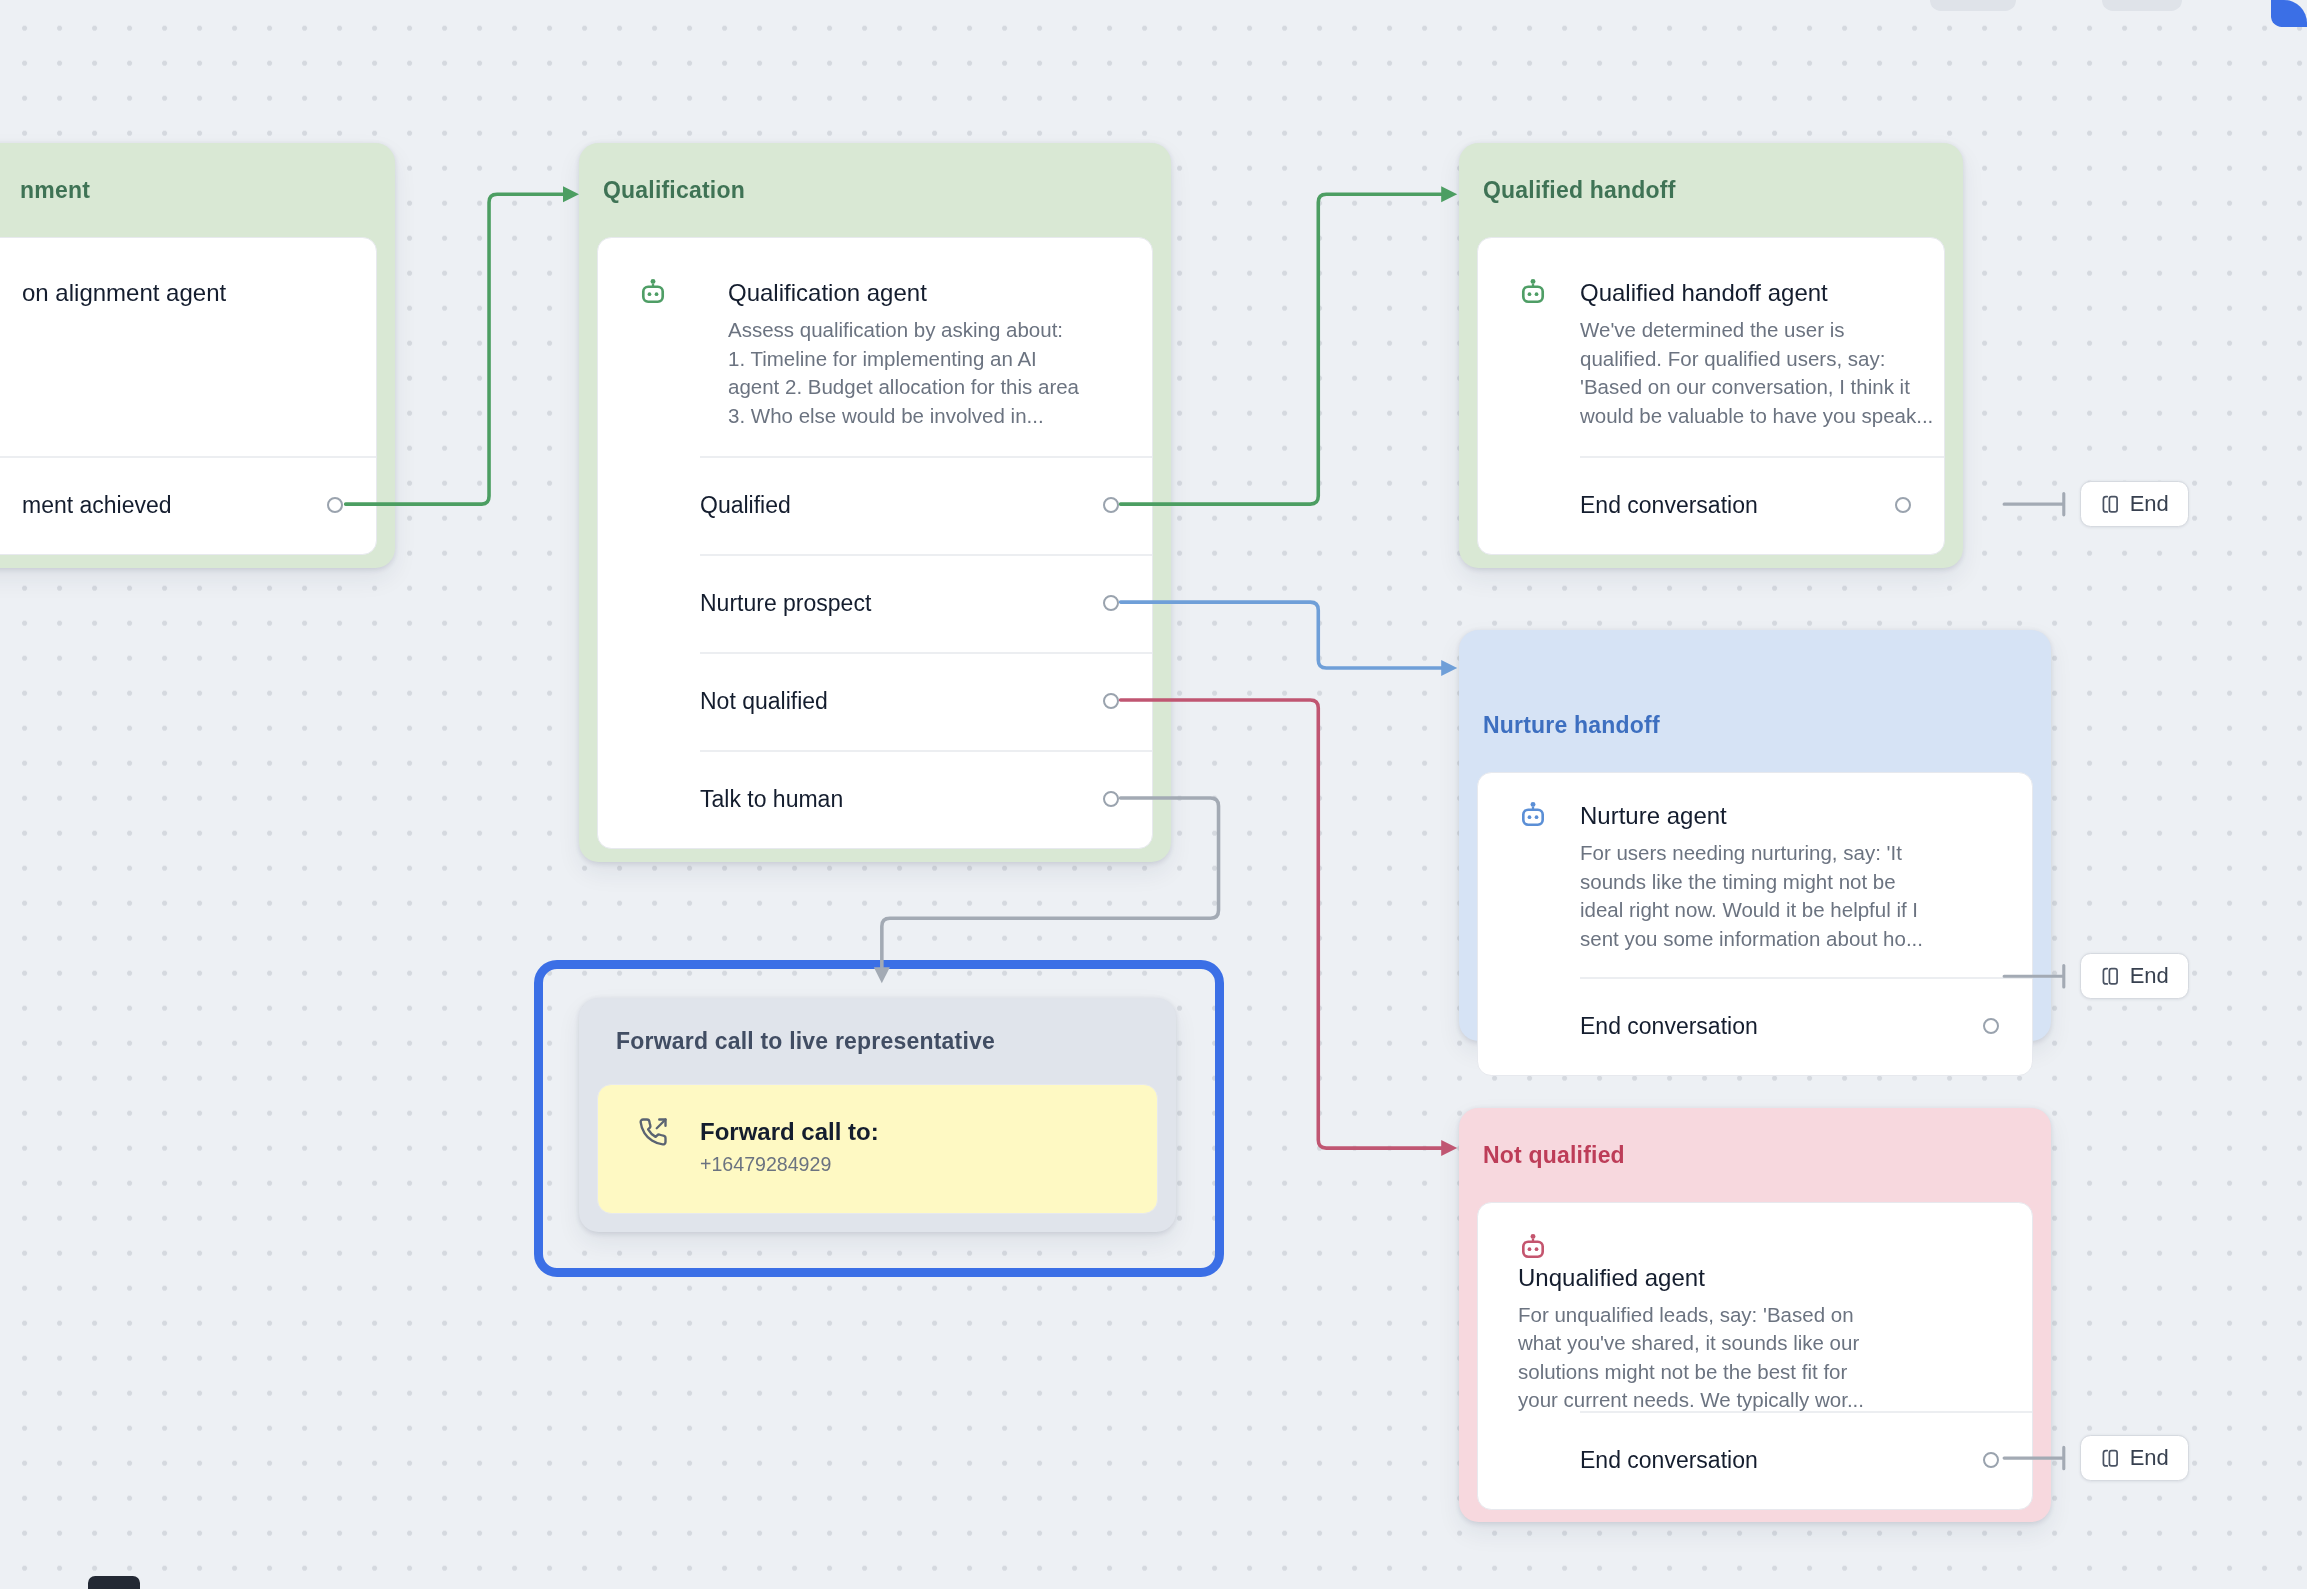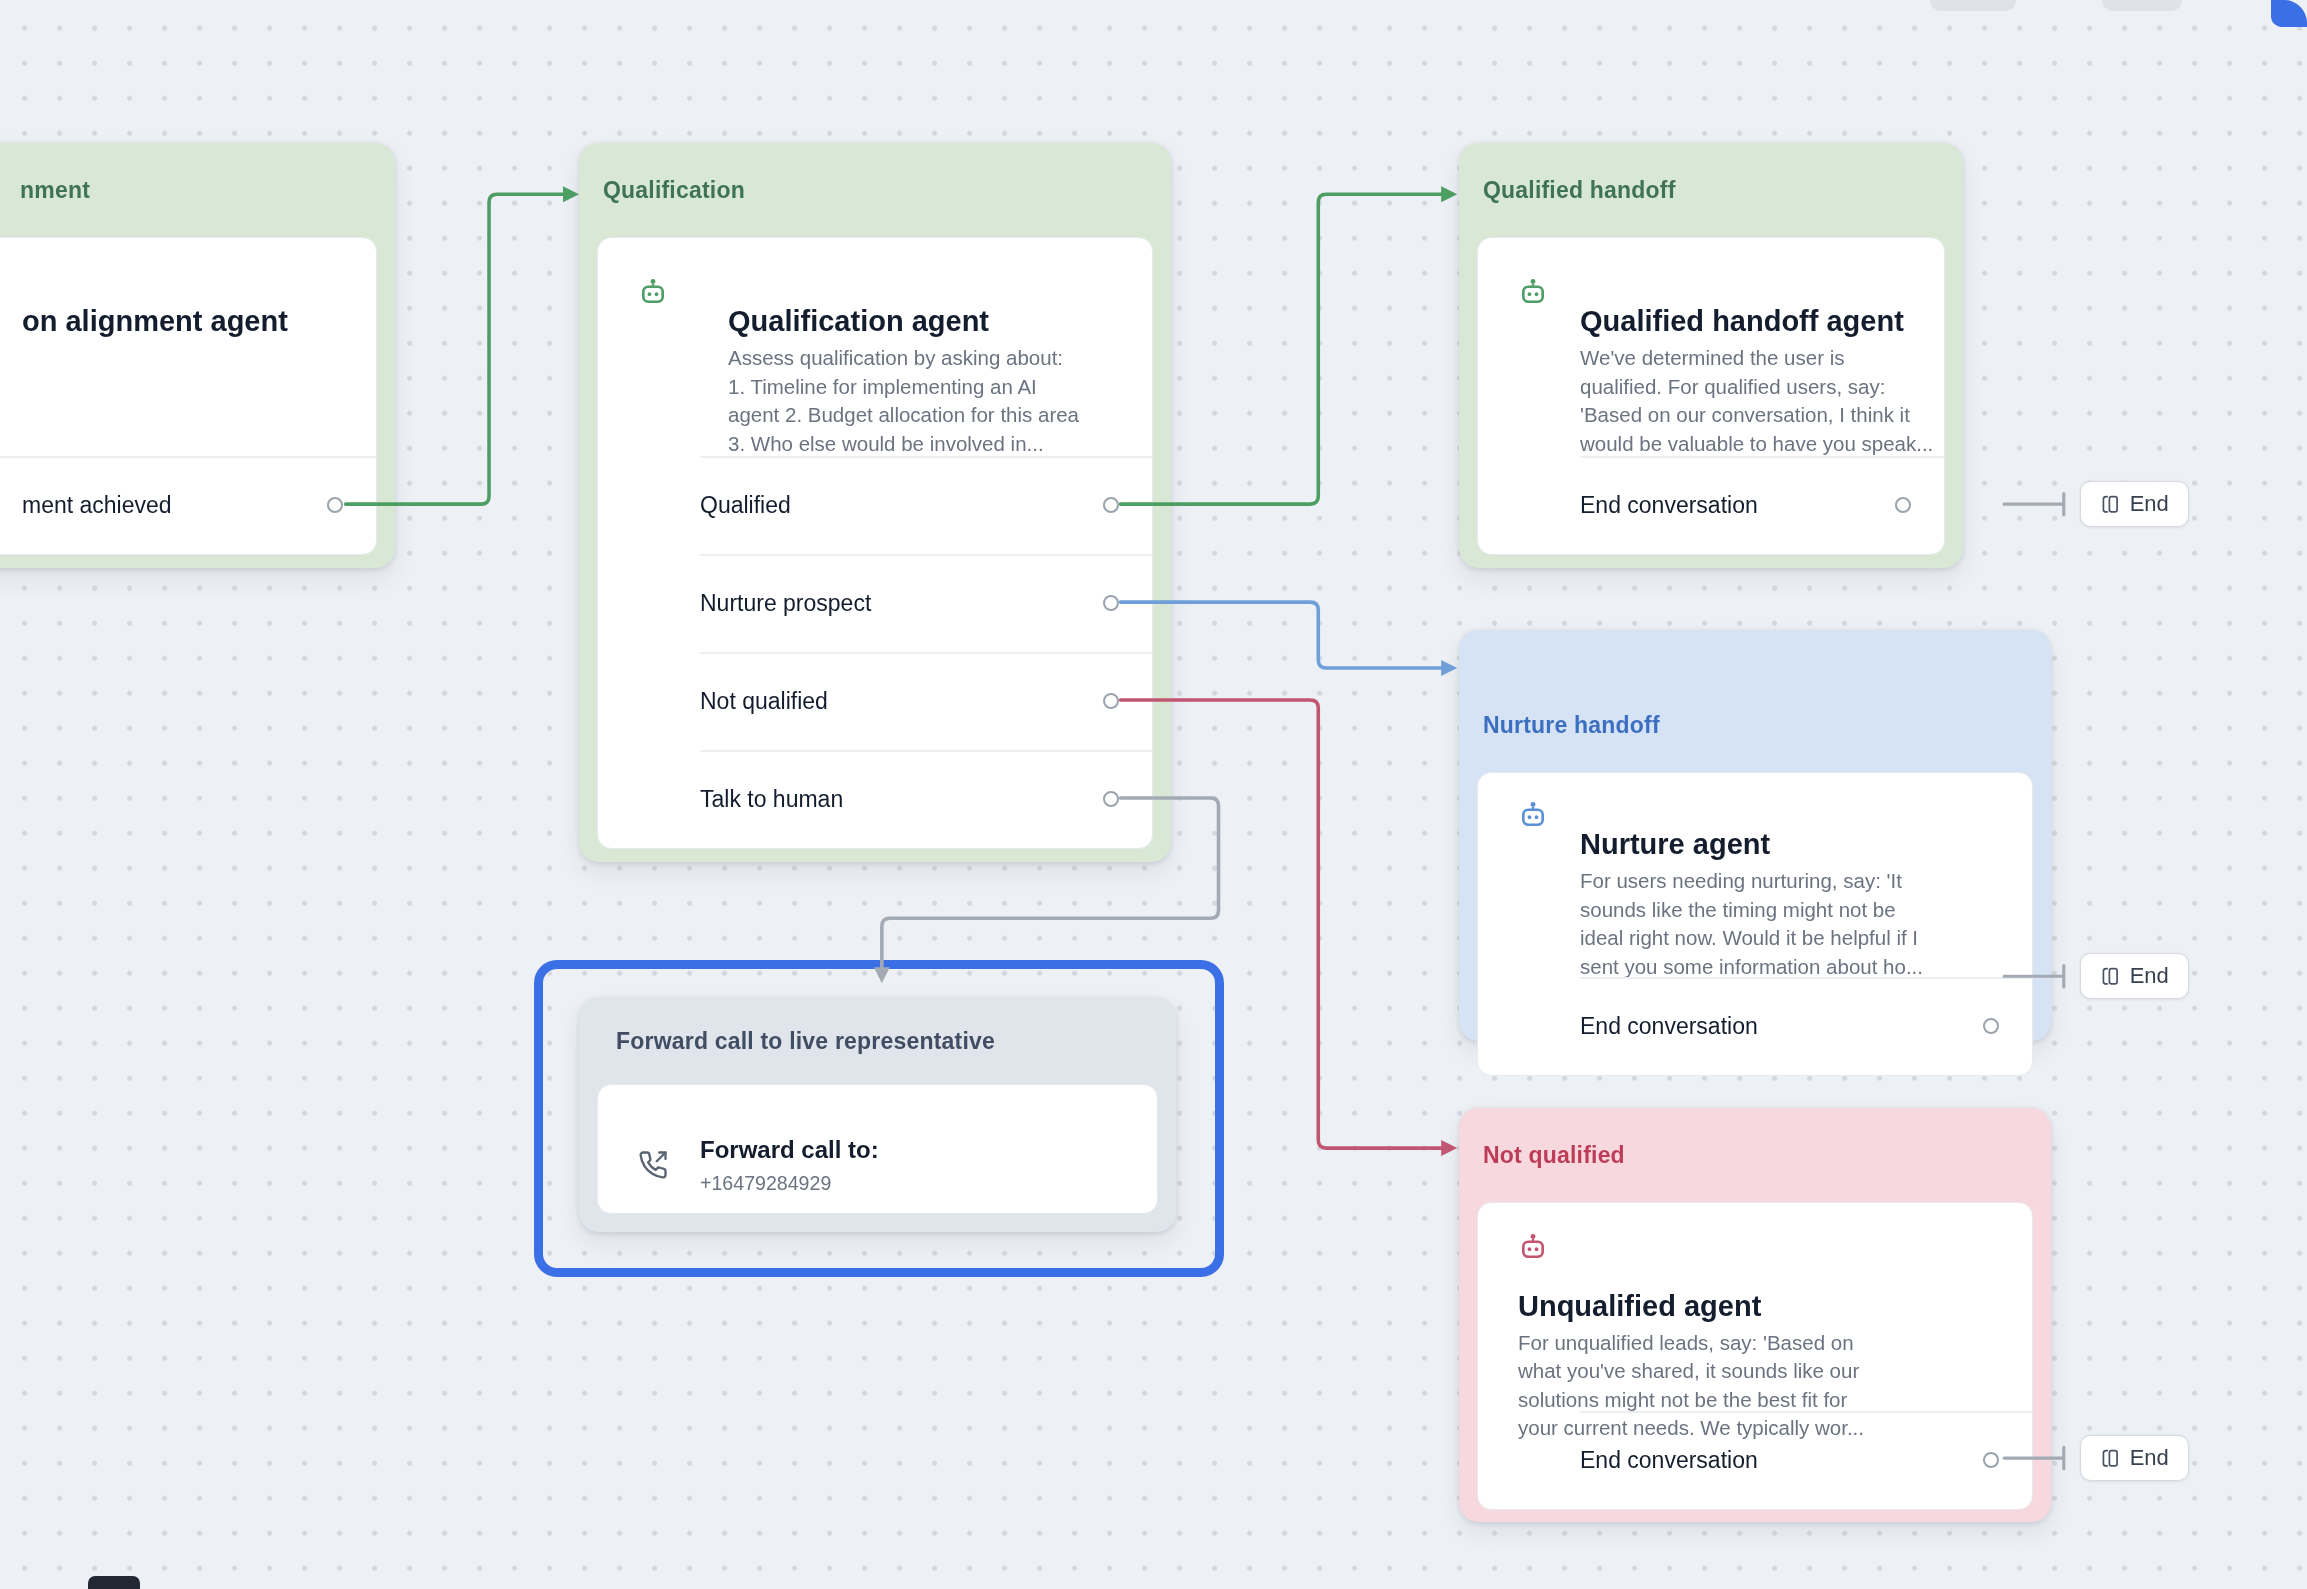--- a/index.html
+++ b/index.html
@@ -30,41 +30,41 @@
   .gray  .node-header { color:#414d63; height:86px; }
 
   .node-card { background:#ffffff; border-radius:14.3px; margin:0 18px;
     border:0.9px solid #e7e9ee; overflow:hidden; }
 
   .agent { display:flex; align-items:flex-start; padding-left:40px; }
   .agent-icon { width:30px; height:30px; margin-right:32px; flex:none; }
   .green .agent-icon { color:#4f9e66; }
   .blue  .agent-icon { color:#5b8fd6; }
   .pink  .agent-icon { color:#c4556e; }
-  .agent-title { font-size:29px; font-weight:700; color:#141d2e; line-height:32px;margin-top:28px; }
+  .agent-title { font-size:24px; font-weight:400; color:#141d2e; line-height:32px; }
   .agent-desc  { font-size:20.5px; color:#6b7380; line-height:28.5px; margin-top:7.1px; white-space:pre-line; }
 
   .port-row { position:relative; height:98px; display:flex; align-items:center;
     padding-left:102px; font-size:23px; color:#141d2e; }
   .port-row::before { content:""; position:absolute; left:102px; right:0; top:0;
     height:1.8px; background:#eceef1; }
   .port-dot { position:absolute; right:33px; top:50%; margin-top:-8px; width:16px; height:16px;
     border-radius:50%; border:2.7px solid #9aa3ae; background:#fff; }
 
   
   .clipped .node-header { padding-left:217px; }
   .clipped .agent { padding-left:200px; }
   .clipped .port-row { padding-left:200px; }
 
   
   .selection { position:absolute; left:534px; top:960px; width:690px; height:317px;
     border:9px solid #3b6fe6; border-radius:23px; z-index:3; }
   .forward-node { position:absolute; left:36px; top:29px; width:597px; height:234px; }
-  .forward-card { margin:0 18px; background:#ffffff; border-radius:14.3px; height:130px;
-    border:0.9px solid #e7e9ee; display:flex; align-items:center; padding:32px 0 0 40px; }
+  .forward-card { margin:0 18px; background:#fef9c3; border-radius:14.3px; height:130px;
+    border:0.9px solid #e7e9ee; display:flex; align-items:flex-start; padding:32px 0 0 40px; }
   .phone-icon { width:30px; height:30px; margin-right:32px; color:#5b6472; flex:none; }
   .forward-title { font-size:24px; font-weight:700; color:#141d2e; line-height:30px; }
   .forward-number { font-size:19.6px; color:#6b7380; margin-top:6.2px; }
 
   
   .end-badge { position:absolute; left:2080px; width:109px; height:46px; z-index:4;
     background:#fff; border:1.8px solid #d6dae0; border-radius:10.7px;
     display:flex; align-items:center; justify-content:center; gap:9px;
     font-size:22px; color:#37404f; box-shadow:0 0.9px 2.7px rgba(30,40,70,.08); }
   .end-icon { width:20.5px; height:20.5px; color:#4a5363; flex:none; }

